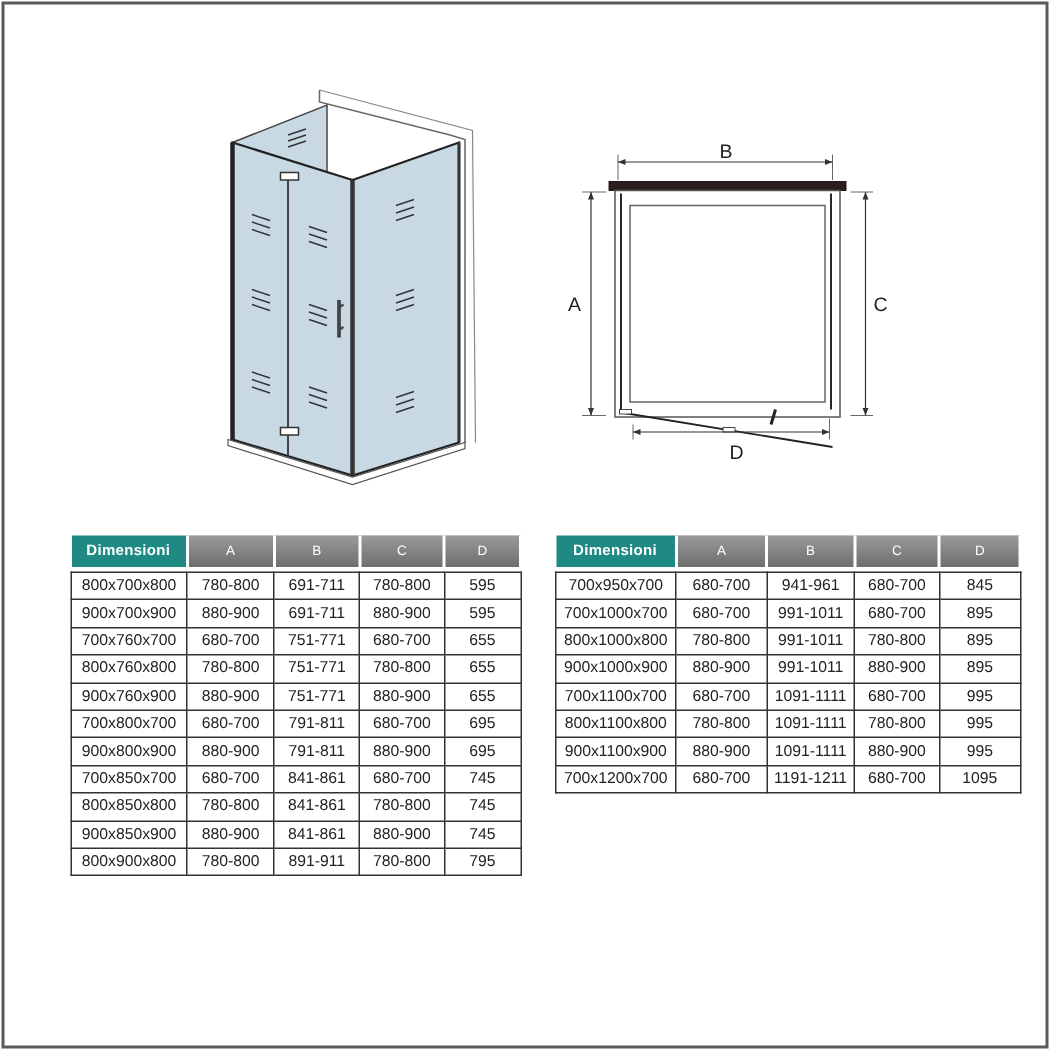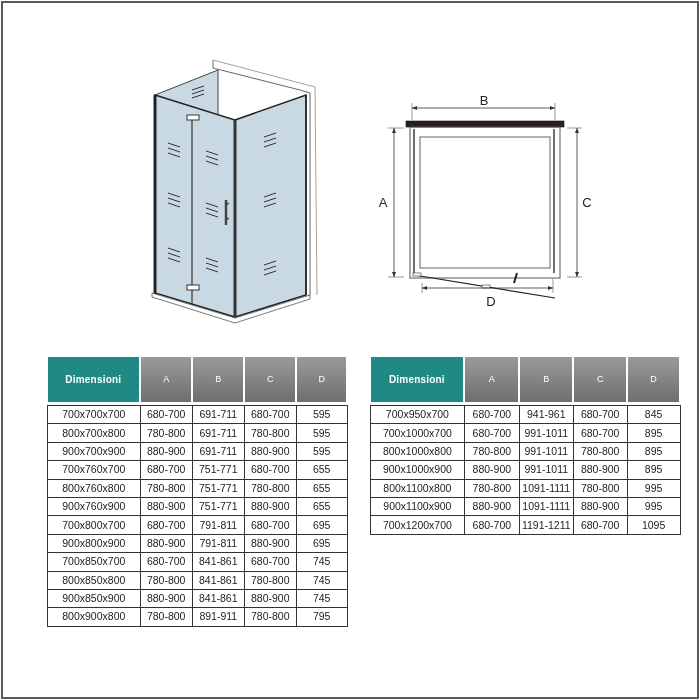--- a/index.html
+++ b/index.html
@@ -1,21 +1,21 @@
 <!DOCTYPE html>
 <html><head>
 <meta charset="utf-8">
 <style>
   html, body { margin: 0; padding: 0; }
   body { width: 700px; height: 700px; background: #fff; font-family: "Liberation Sans", sans-serif; position: relative; overflow: hidden; }
   .frame { position: absolute; left: 1px; top: 1px; width: 694px; height: 694px; border: 2px solid #5a5a5a; }
   .iso { position: absolute; left: 140px; top: 55px; width: 200px; height: 275px; }
   .plan { position: absolute; left: 370px; top: 85px; width: 240px; height: 230px; }
   .tbl { position: absolute; border-collapse: collapse; }
-  .tbl th { height: 13px; padding: 16px; font-size: 9px; font-weight: normal; color: #fff;
+  .tbl th { height: 13px; padding: 4px; font-size: 9px; font-weight: normal; color: #fff;
     background: linear-gradient(#9a9a9a, #6e6e6e); border-right: 2px solid #fff; text-align: center; line-height: 13px; }
   .tbl th.dim { background: #1f8a84; color: #fff; font-weight: bold; font-size: 10px; letter-spacing: 0.2px; }
   .tbl td { border: 1px solid #333; font-size: 10.5px; color: #222; text-align: center; padding: 0; height: 17.4px; line-height: 17px; }
   .tbl tr.spacer td { border: none; height: 3px; }
   #left-table { left: 47px; top: 357px; width: 301px; }
   #right-table { left: 370px; top: 357px; width: 311px; }
 </style>
 </head>
 <body>
 
@@ -131,27 +131,20 @@
       <th style="width:58px">B</th>
       <th style="width:58px">C</th>
       <th style="width:51px">D</th>
     </tr>
     <tr class="spacer">
         <td colspan="5"></td>
       </tr>
   </thead>
   <tbody id="left-body">
       <tr>
-        <td>700x700x700</td>
-        <td>680-700</td>
-        <td>691-711</td>
-        <td>680-700</td>
-        <td>595</td>
-      </tr>
-      <tr>
         <td>800x700x800</td>
         <td>780-800</td>
         <td>691-711</td>
         <td>780-800</td>
         <td>595</td>
       </tr>
       <tr>
         <td>900x700x900</td>
         <td>880-900</td>
         <td>691-711</td>
@@ -260,20 +253,27 @@
         <td>895</td>
       </tr>
       <tr>
         <td>900x1000x900</td>
         <td>880-900</td>
         <td>991-1011</td>
         <td>880-900</td>
         <td>895</td>
       </tr>
       <tr>
+        <td>700x1100x700</td>
+        <td>680-700</td>
+        <td>1091-1111</td>
+        <td>680-700</td>
+        <td>995</td>
+      </tr>
+      <tr>
         <td>800x1100x800</td>
         <td>780-800</td>
         <td>1091-1111</td>
         <td>780-800</td>
         <td>995</td>
       </tr>
       <tr>
         <td>900x1100x900</td>
         <td>880-900</td>
         <td>1091-1111</td>

